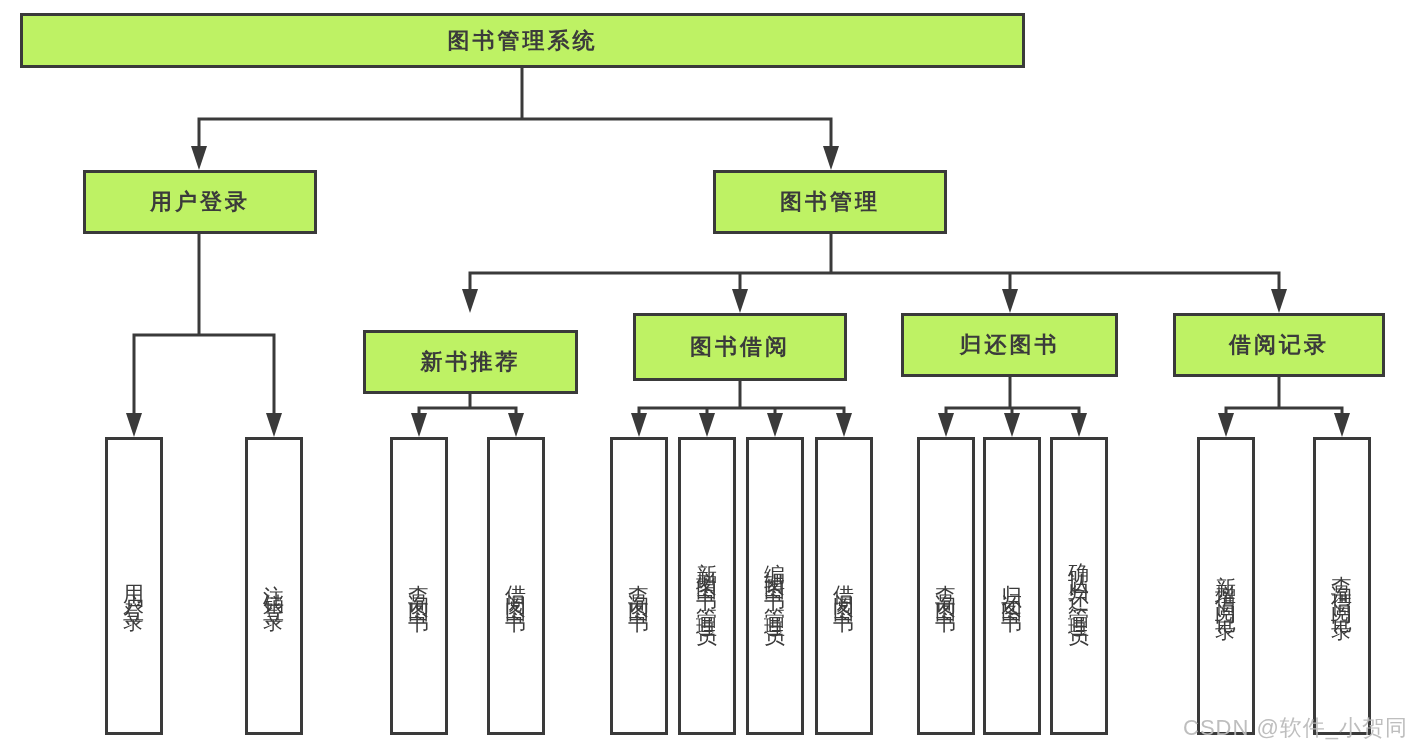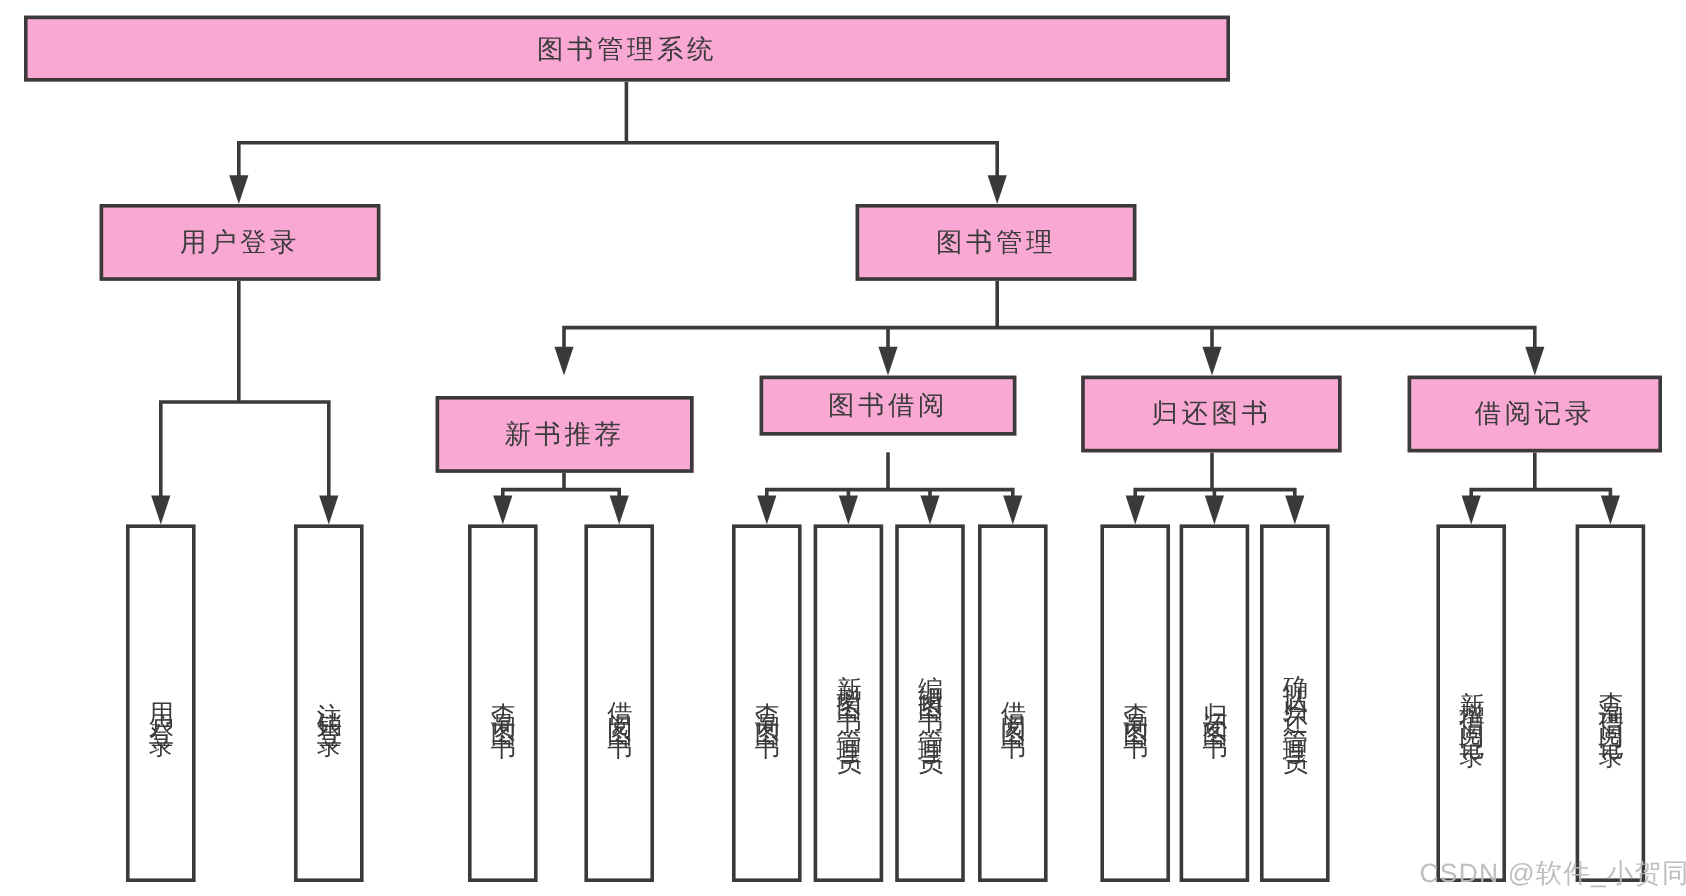--- a/index.html
+++ b/index.html
@@ -14,29 +14,30 @@
   svg.wires {
     position: absolute;
     left: 0; top: 0;
     width: 1405px; height: 747px;
     z-index: 1;
   }
   .node {
     position: absolute;
     box-sizing: border-box;
     border: 3px solid #3a3a3a;
-    background: #f9a8d4;
+    background: #bef264;
     display: flex;
     align-items: center;
     justify-content: center;
     color: #3b3b3b;
     font-size: 22px;
     letter-spacing: 3px;
     z-index: 2;
     white-space: nowrap;
+    font-weight: bold;
   }
   .leaf {
     position: absolute;
     box-sizing: border-box;
     border: 3px solid #3a3a3a;
     background: #ffffff;
     top: 437px;
     width: 58px;
     height: 298px;
     display: flex;
@@ -130,21 +131,21 @@
   <div class="node" style="left:83px; top:170px; width:234px; height:64px;">
     <span>用户登录</span>
   </div>
   <div class="node" style="left:713px; top:170px; width:234px; height:64px;align-items:center;">
     <span>图书管理</span>
   </div>
 
   <div class="node" style="left:363px; top:330px; width:215px; height:64px;">
     <span>新书推荐</span>
   </div>
-  <div class="node" style="left:633px; top:313px; width:214px; height:50px;">
+  <div class="node" style="left:633px; top:313px; width:214px; height:68px;">
     <span>图书借阅</span>
   </div>
   <div class="node" style="left:901px; top:313px; width:217px; height:64px;">
     <span>归还图书</span>
   </div>
   <div class="node" style="left:1173px; top:313px; width:212px; height:64px;">
     <span>借阅记录</span>
   </div>
 
   <div class="leaf" style="left:105px;">

